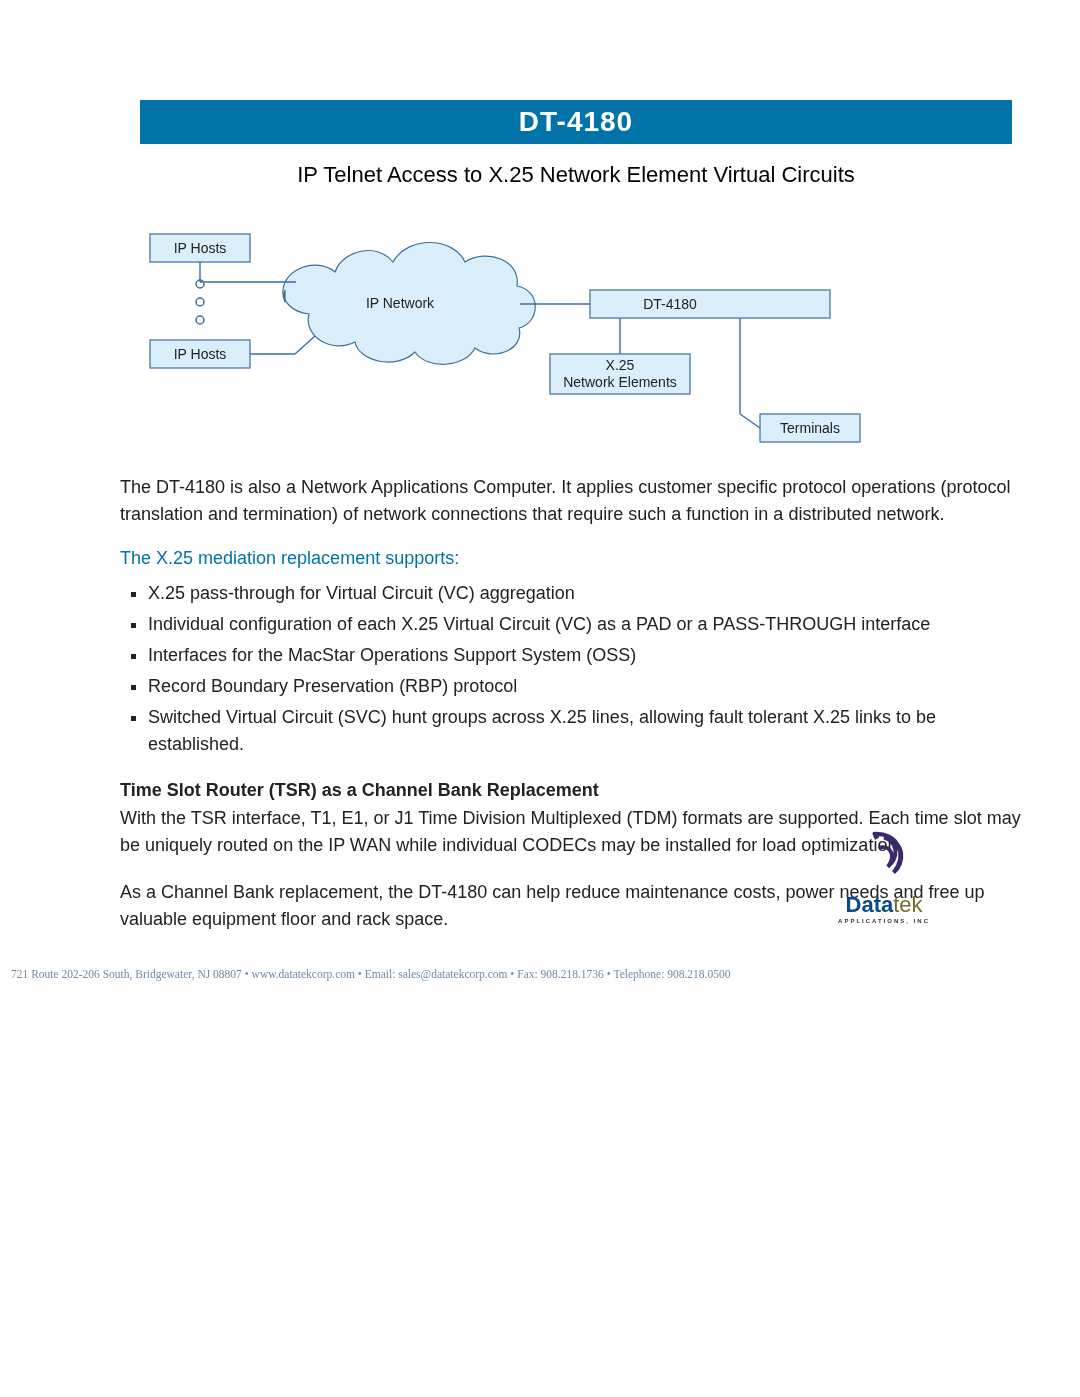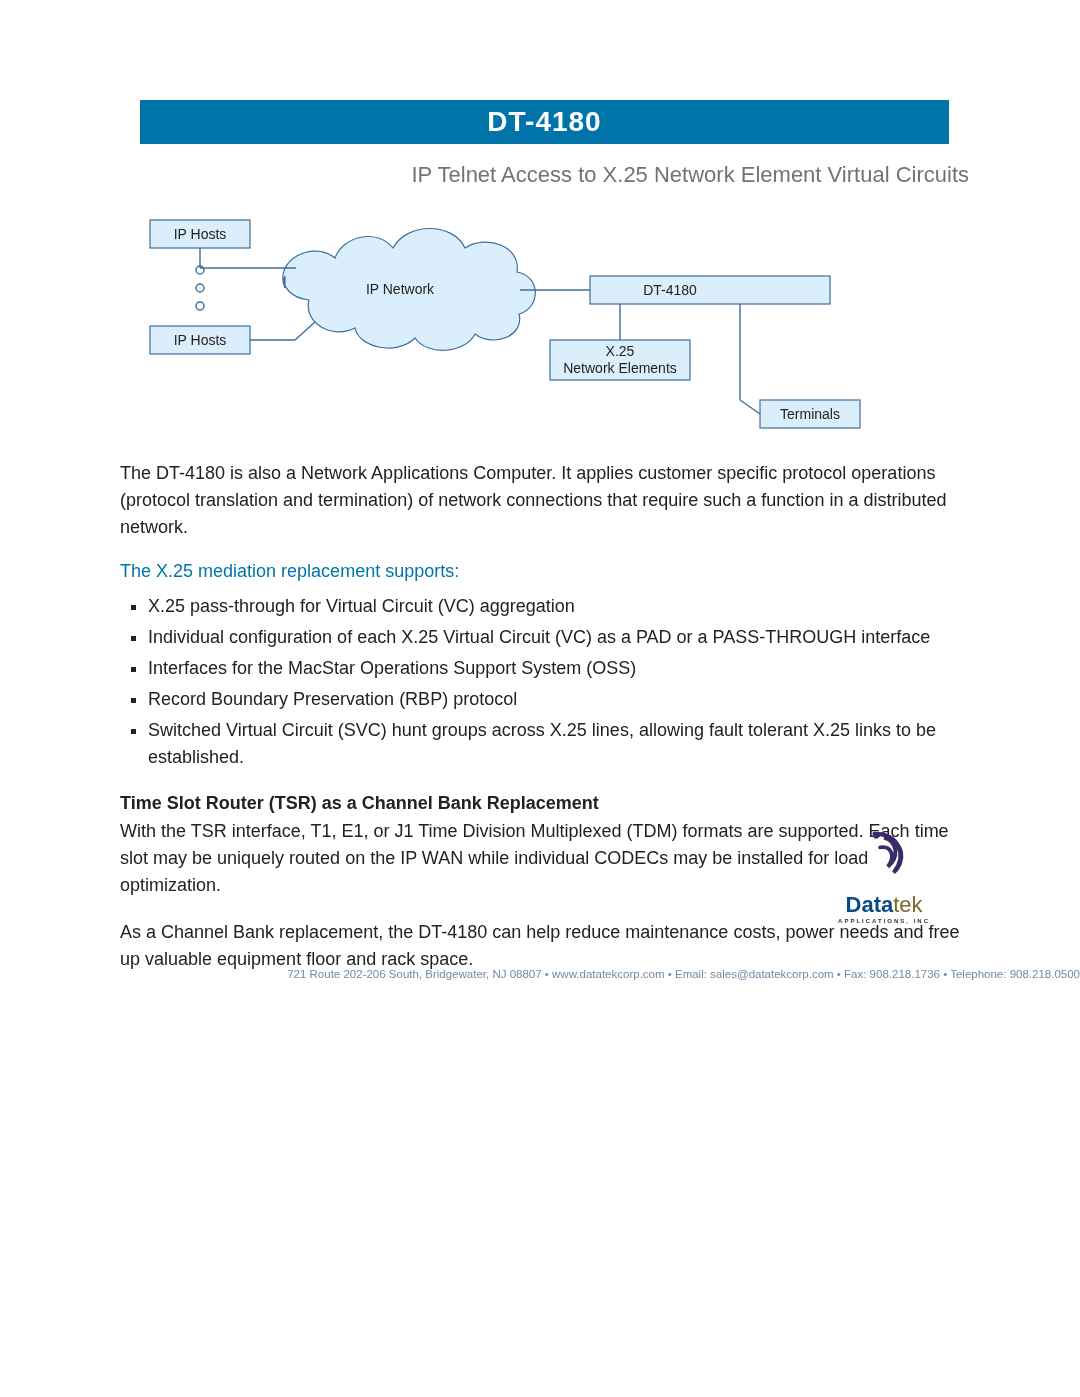--- a/index.html
+++ b/index.html
@@ -7,37 +7,37 @@
     padding: 0;
     background: #fff;
     font-family: Arial, Helvetica, sans-serif;
     color: #222;
   }
   .page {
     width: 1080px;
     height: 1010px;
     position: relative;
     box-sizing: border-box;
-    padding: 100px 111px 40px 120px;
+    padding: 100px 48px 40px 120px;
   }
   .title-bar {
     background: #0074a8;
     color: #fff;
     font-weight: bold;
     font-size: 28px;
     text-align: center;
     padding: 6px 0;
     margin: 0 20px 18px 20px;
     letter-spacing: 1px;
   }
   .subtitle {
-    text-align: right;
+    text-align: center;
     font-size: 22px;
-    margin-bottom: 22px;
-    color: #737373;
+    margin-bottom: 36px;
+    color: #000000;
   }
   .diagram-wrap {
     position: relative;
     height: 230px;
     margin: 0 0 20px 0;
   }
   .diagram-wrap svg { display:block; }
   .dbox {
     fill: #dbeefb;
     stroke: #3b6fa0;
@@ -94,25 +94,26 @@
     width: 58px; height: 58px;
     margin: 0 auto 2px auto;
   }
   .logo-text { font-weight: bold; }
   .logo-data { color:#0b4a86; font-size:22px; }
   .logo-tek  { color:#7a6a2a; font-size:22px; font-weight:normal; }
   .logo-sub  { font-size: 6px; letter-spacing: 2px; color:#333; display:block; }
 
   .footer {
     position: absolute;
-    left: 0; right: 0; bottom: 30px;
-    text-align: right;
+    left: 11px; right: 0; bottom: 30px;
+    text-align: left;
     color: #6f8ba5;
     font-size: 11.5px;
     white-space: nowrap;
+    font-family: Liberation Serif, serif;
   }
 </style>
 </head>
 <body>
 
 <div class="page">
 
   <div class="title-bar">DT-4180</div>
   <div class="subtitle">IP Telnet Access to X.25 Network Element Virtual Circuits</div>
 

